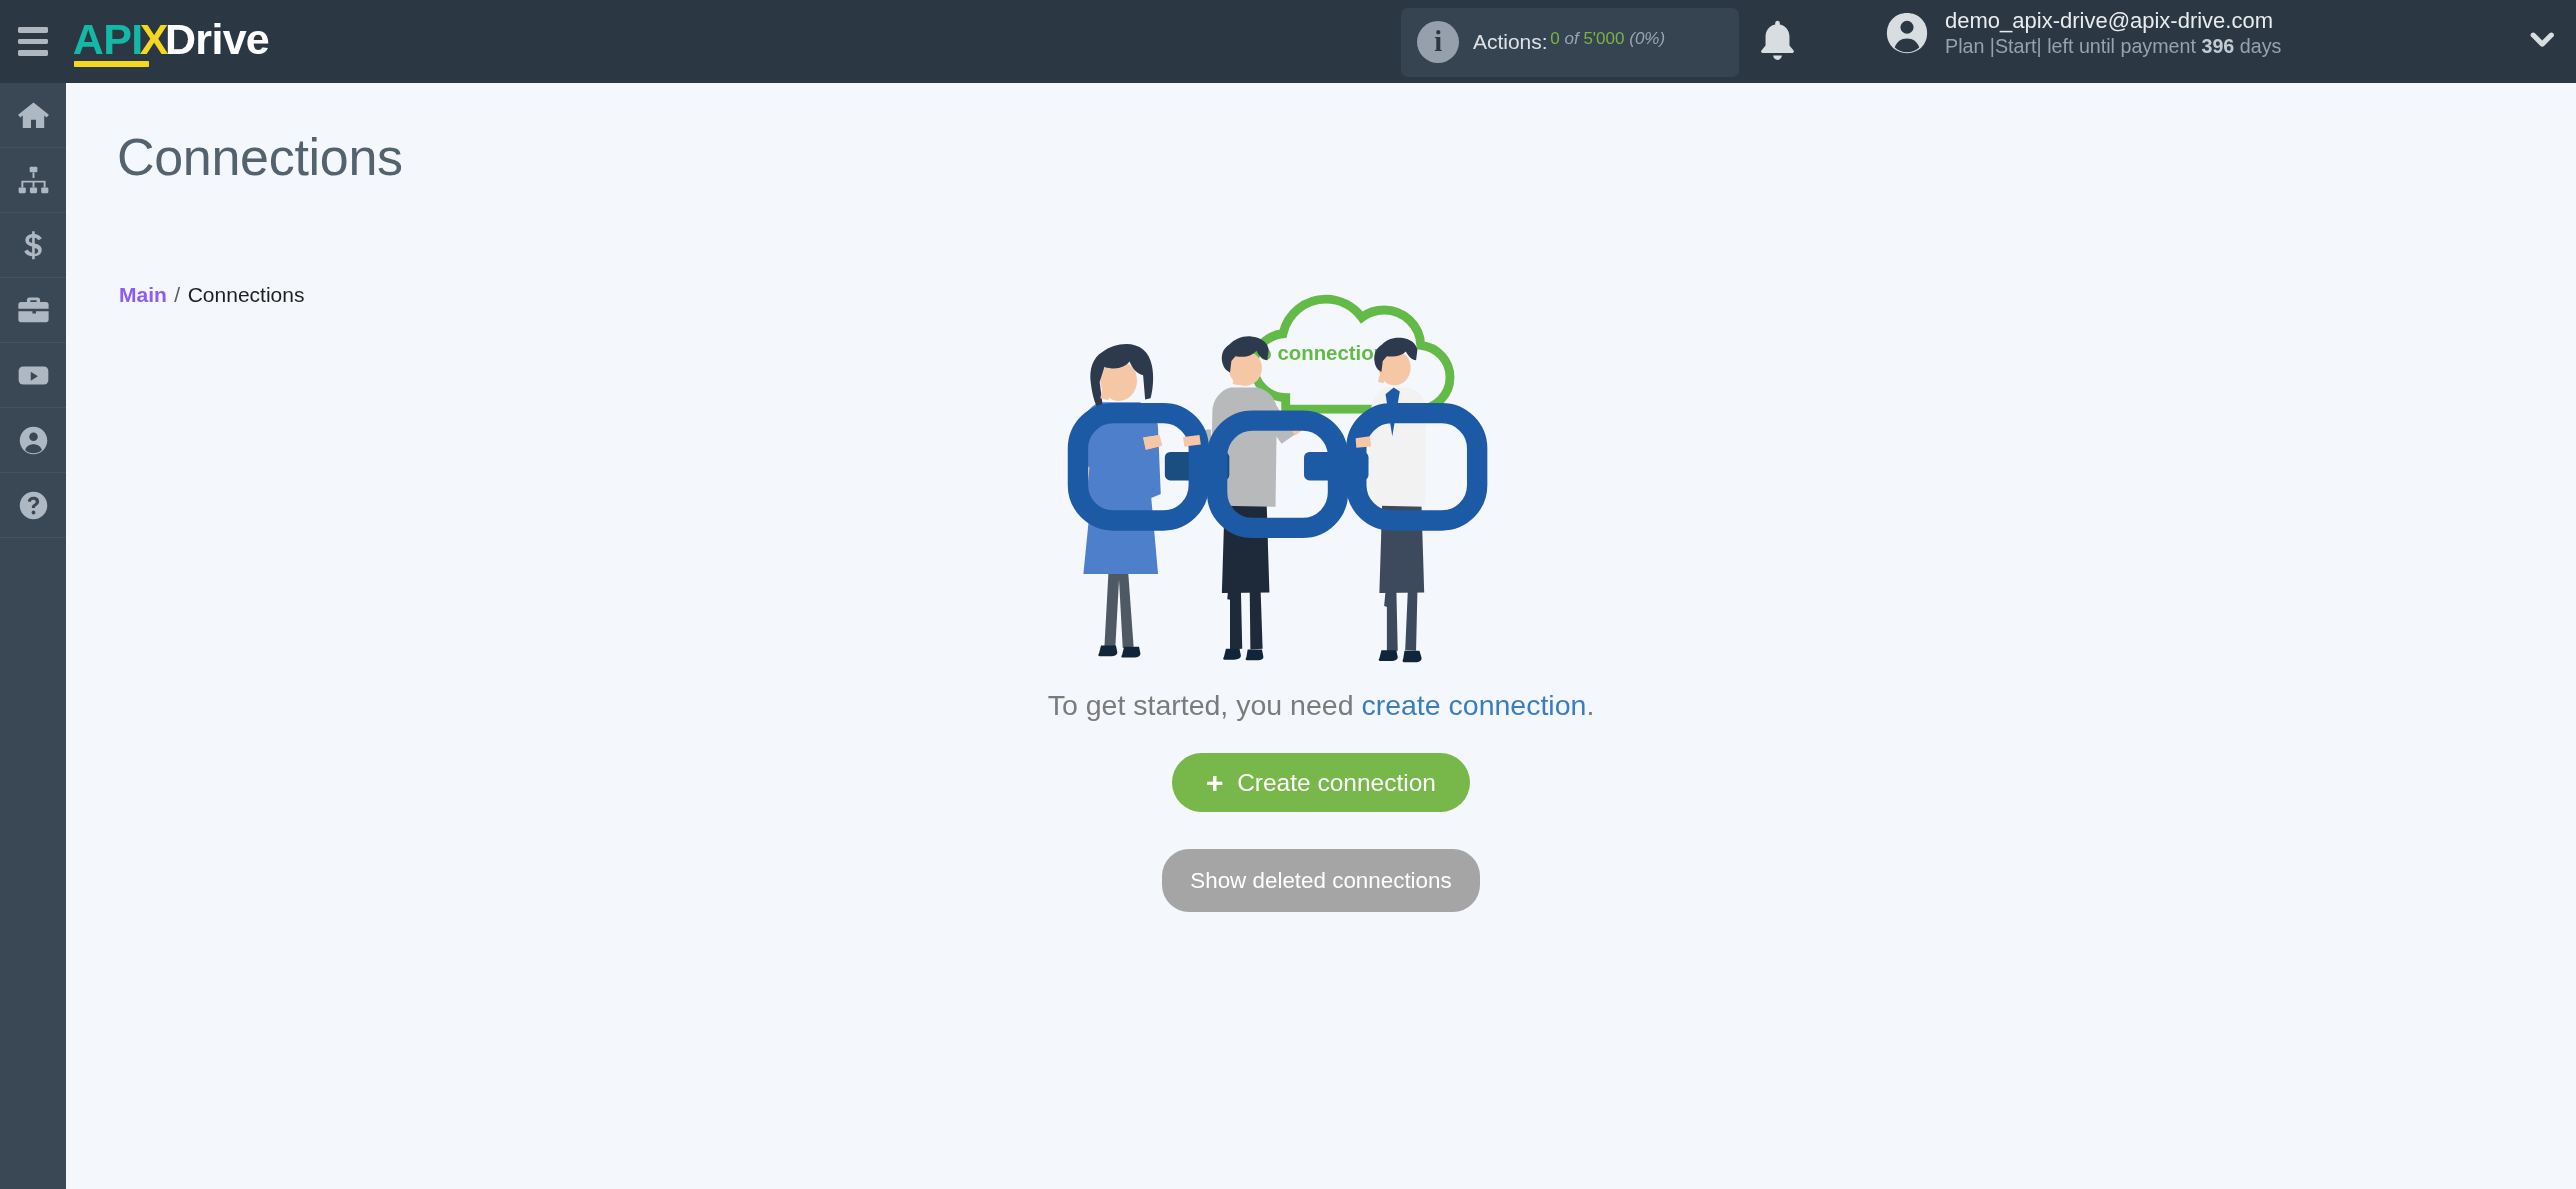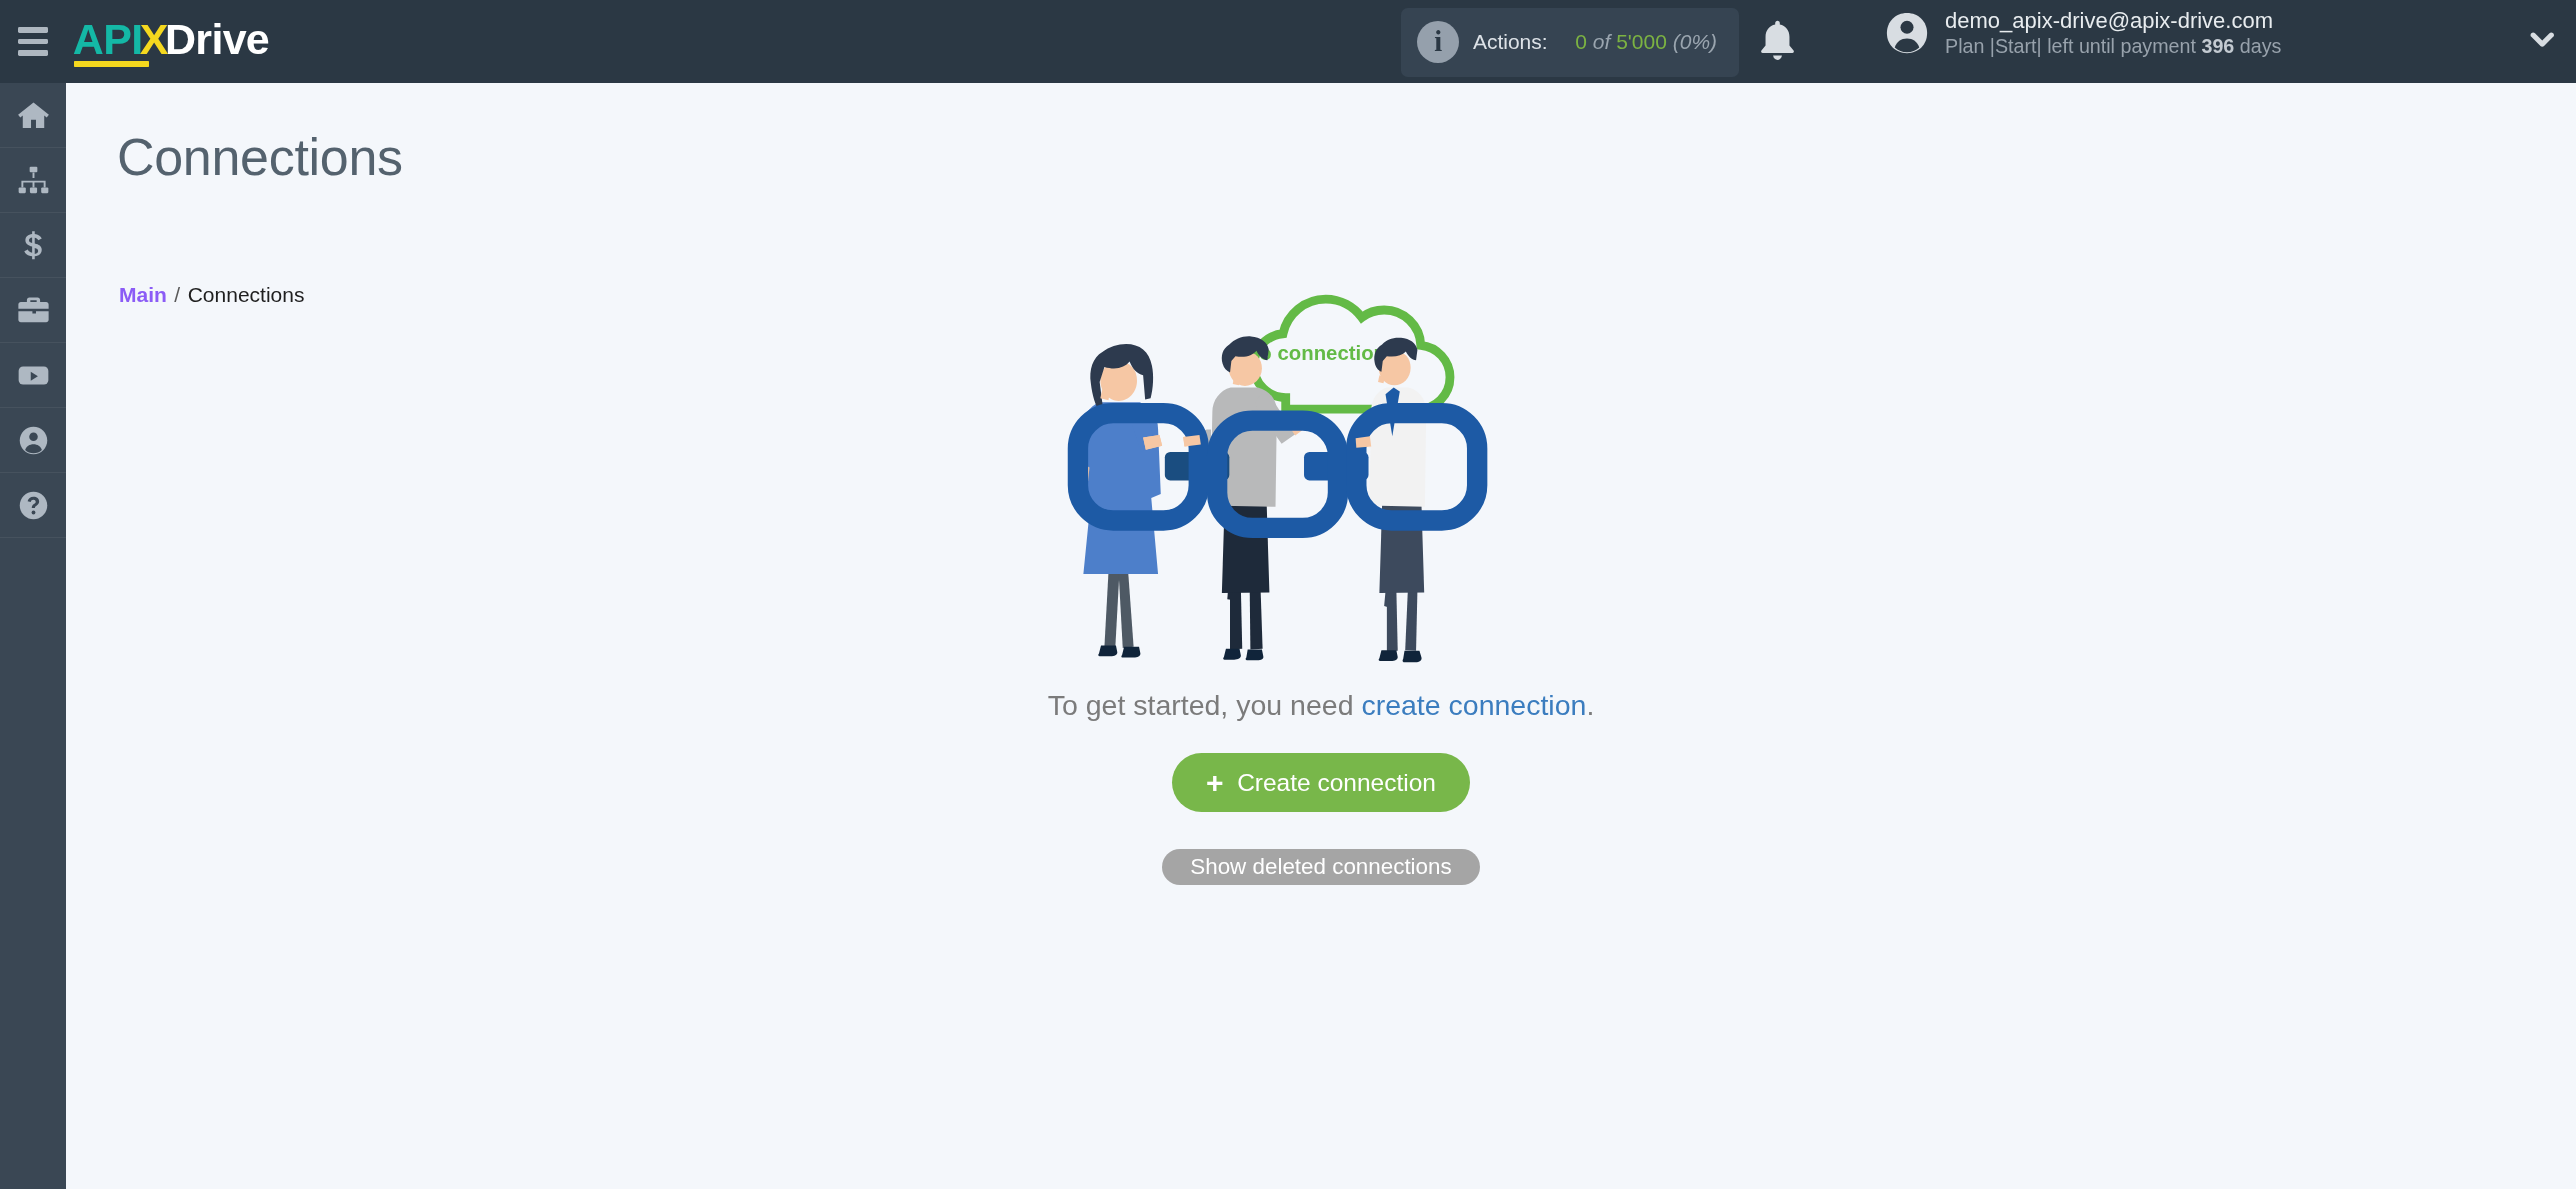--- a/index.html
+++ b/index.html
@@ -55,21 +55,21 @@
   }
   .info-circle {
     width: 42px; height: 42px; border-radius: 50%;
     background: #95a0ac; flex: none;
     display: flex; align-items: center; justify-content: center;
     color: #2b3844; font-size: 28.5px; font-weight: bold;
     font-family: "Liberation Serif", serif; line-height: 1;
   }
   .actions-text { display: flex; gap: 2.7px; }
   .actions-label { color: #dde2e7; font-size: 21px; line-height: 1.1; }
-  .actions-value { font-size: 21px; line-height: 1.1; margin-left: 25px; }
+  .actions-value { font-size: 17px; line-height: 1.1; }
   .actions-value .num { color: #7cb342; }
   .actions-value .of { color: #9aa5af; font-style: italic; }
   .actions-value .pct { color: #9aa5af; font-style: italic; }
 
   .bell {
     position: absolute; left: 1757px; top: 19px;
     width: 41px; height: 45px; cursor: pointer;
   }
   .bell svg { width: 100%; height: 100%; fill: #d8dde2; }
 
@@ -163,21 +163,21 @@
     font-size: 21px; color: #2b2b2b;
   }
   .stats-row .stat { white-space: nowrap; }
   .report-group { display: flex; align-items: center; gap: 8.2px; }
   .doc-icon { width: 26px; height: 30px; cursor: pointer; }
   .doc-icon svg { width: 100%; height: 100%; }
 
   .deleted-btn {
     margin-top: 37px;
     background: #a5a5a5; border: none; border-radius: 27px;
-    height: 36px; padding: 0 28.5px;
+    height: 63px; padding: 0 28.5px;
     color: #ffffff; font-size: 22.4px;
     font-family: "Liberation Sans", sans-serif;
     cursor: pointer;
   }
 </style>
 </head>
 <body>
 
 <div class="header">
 

